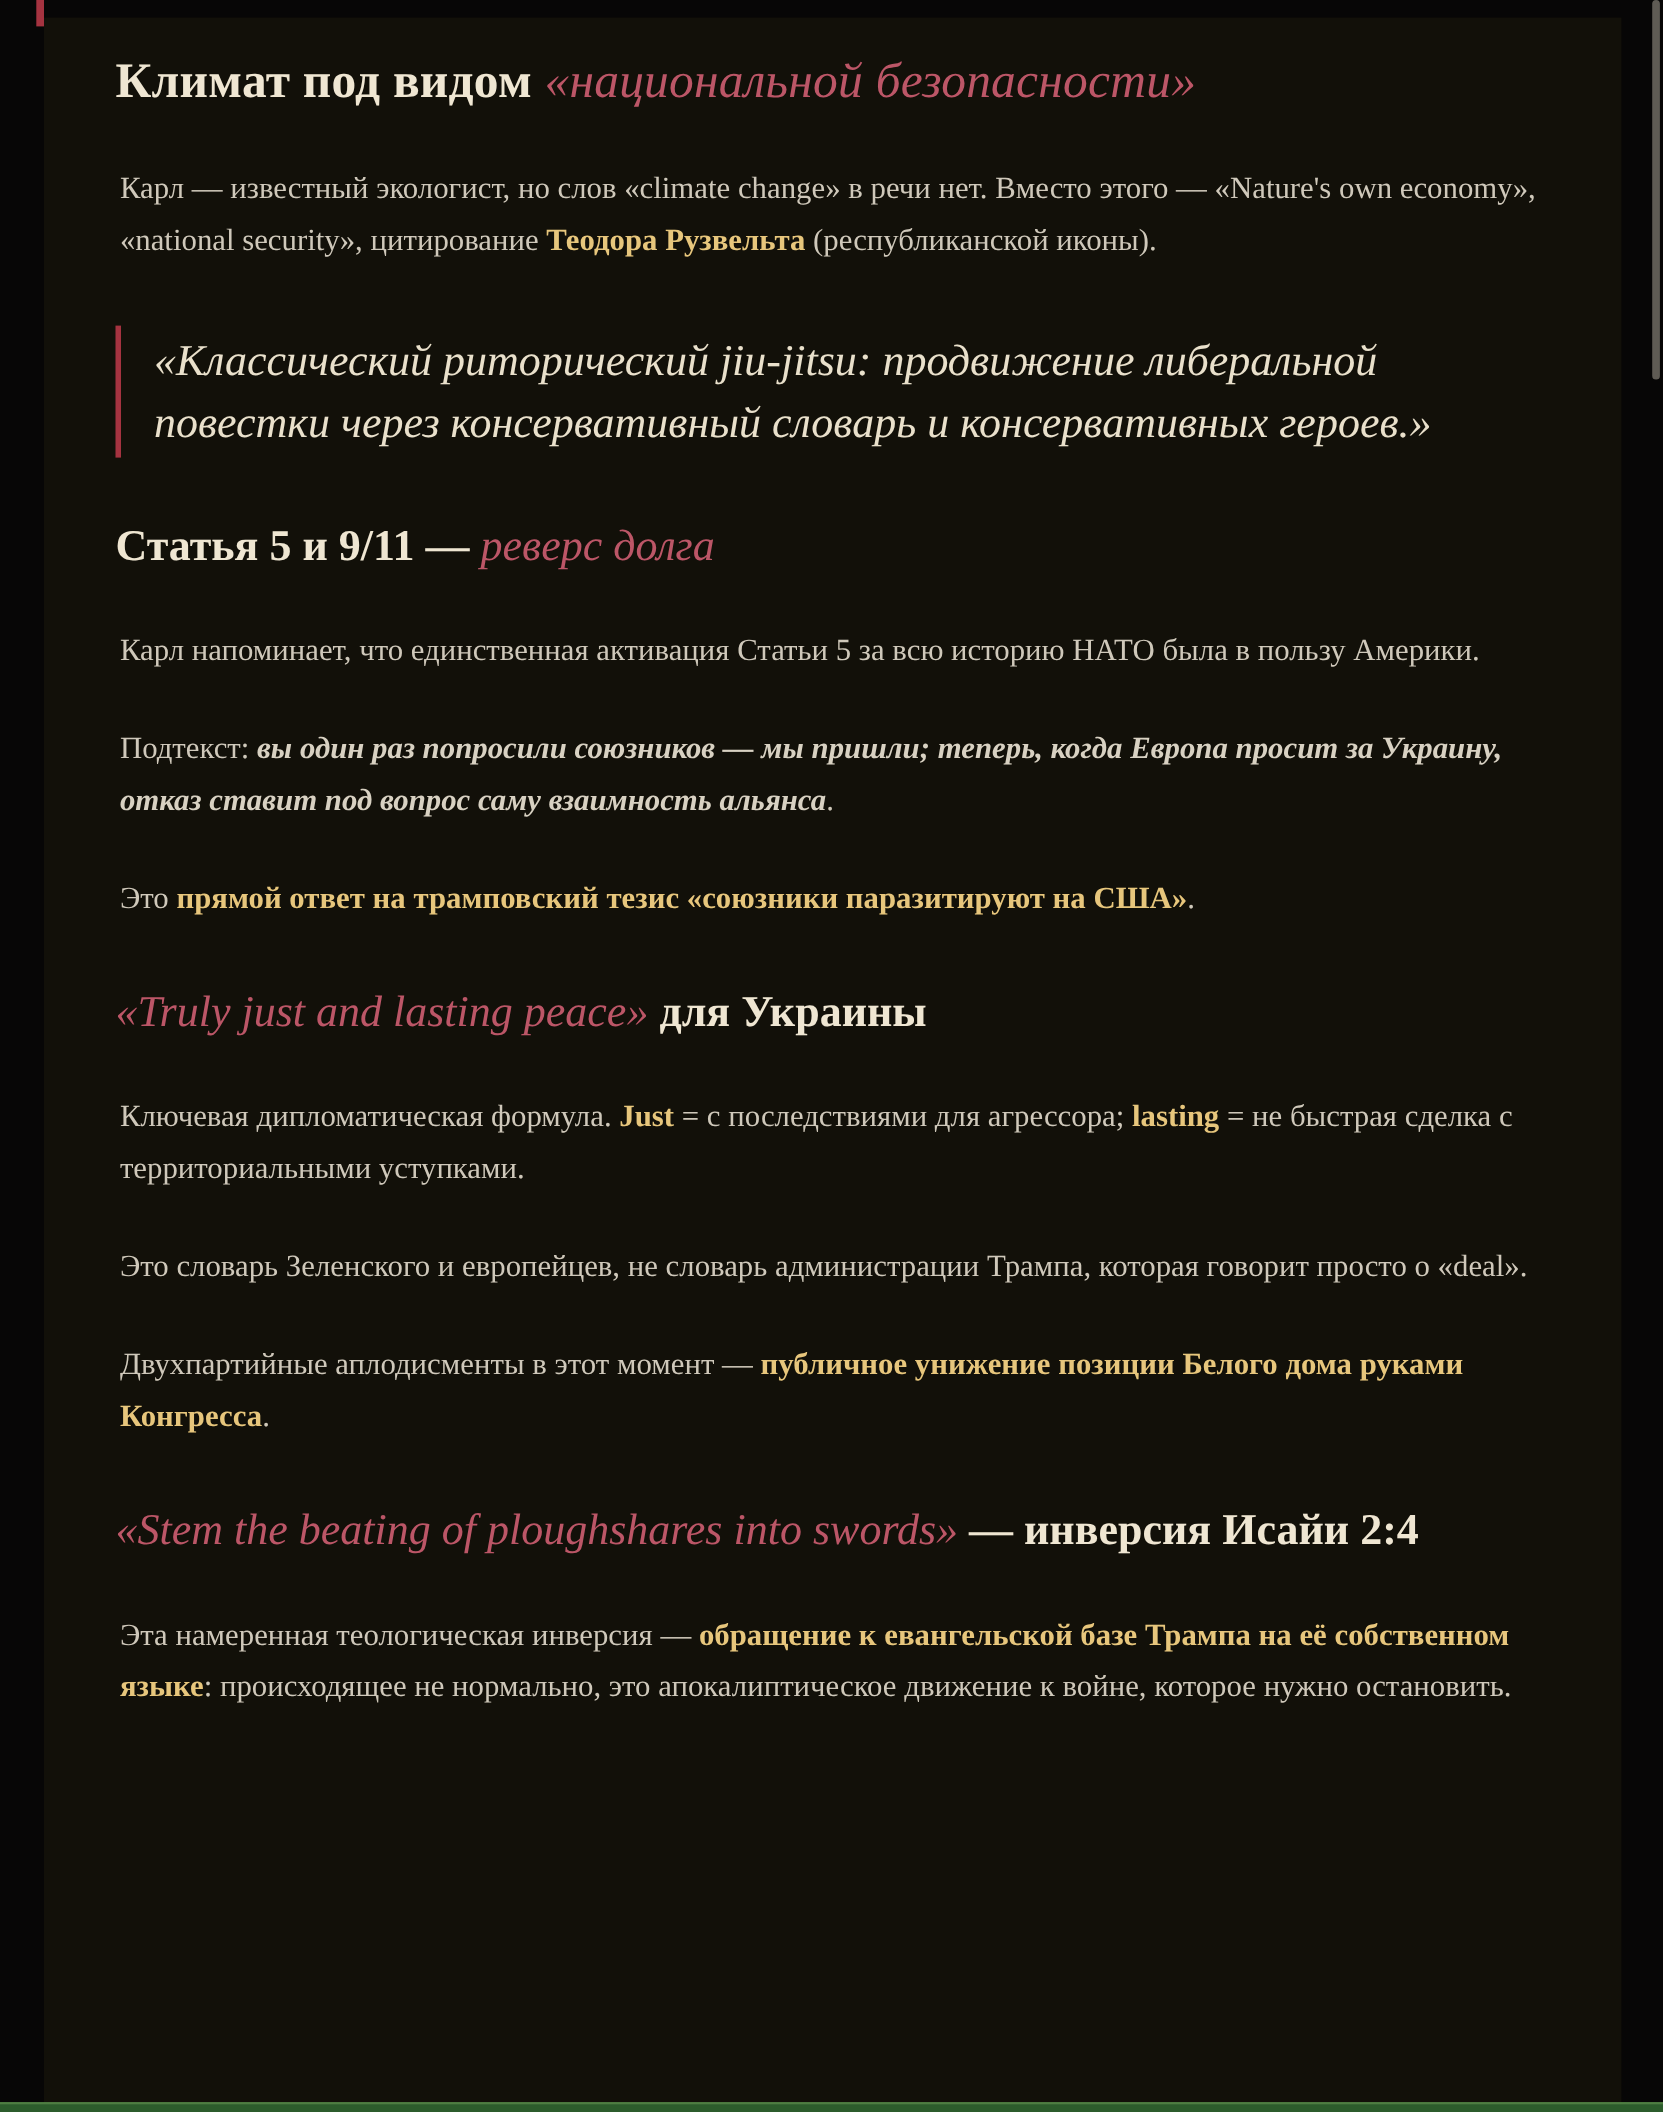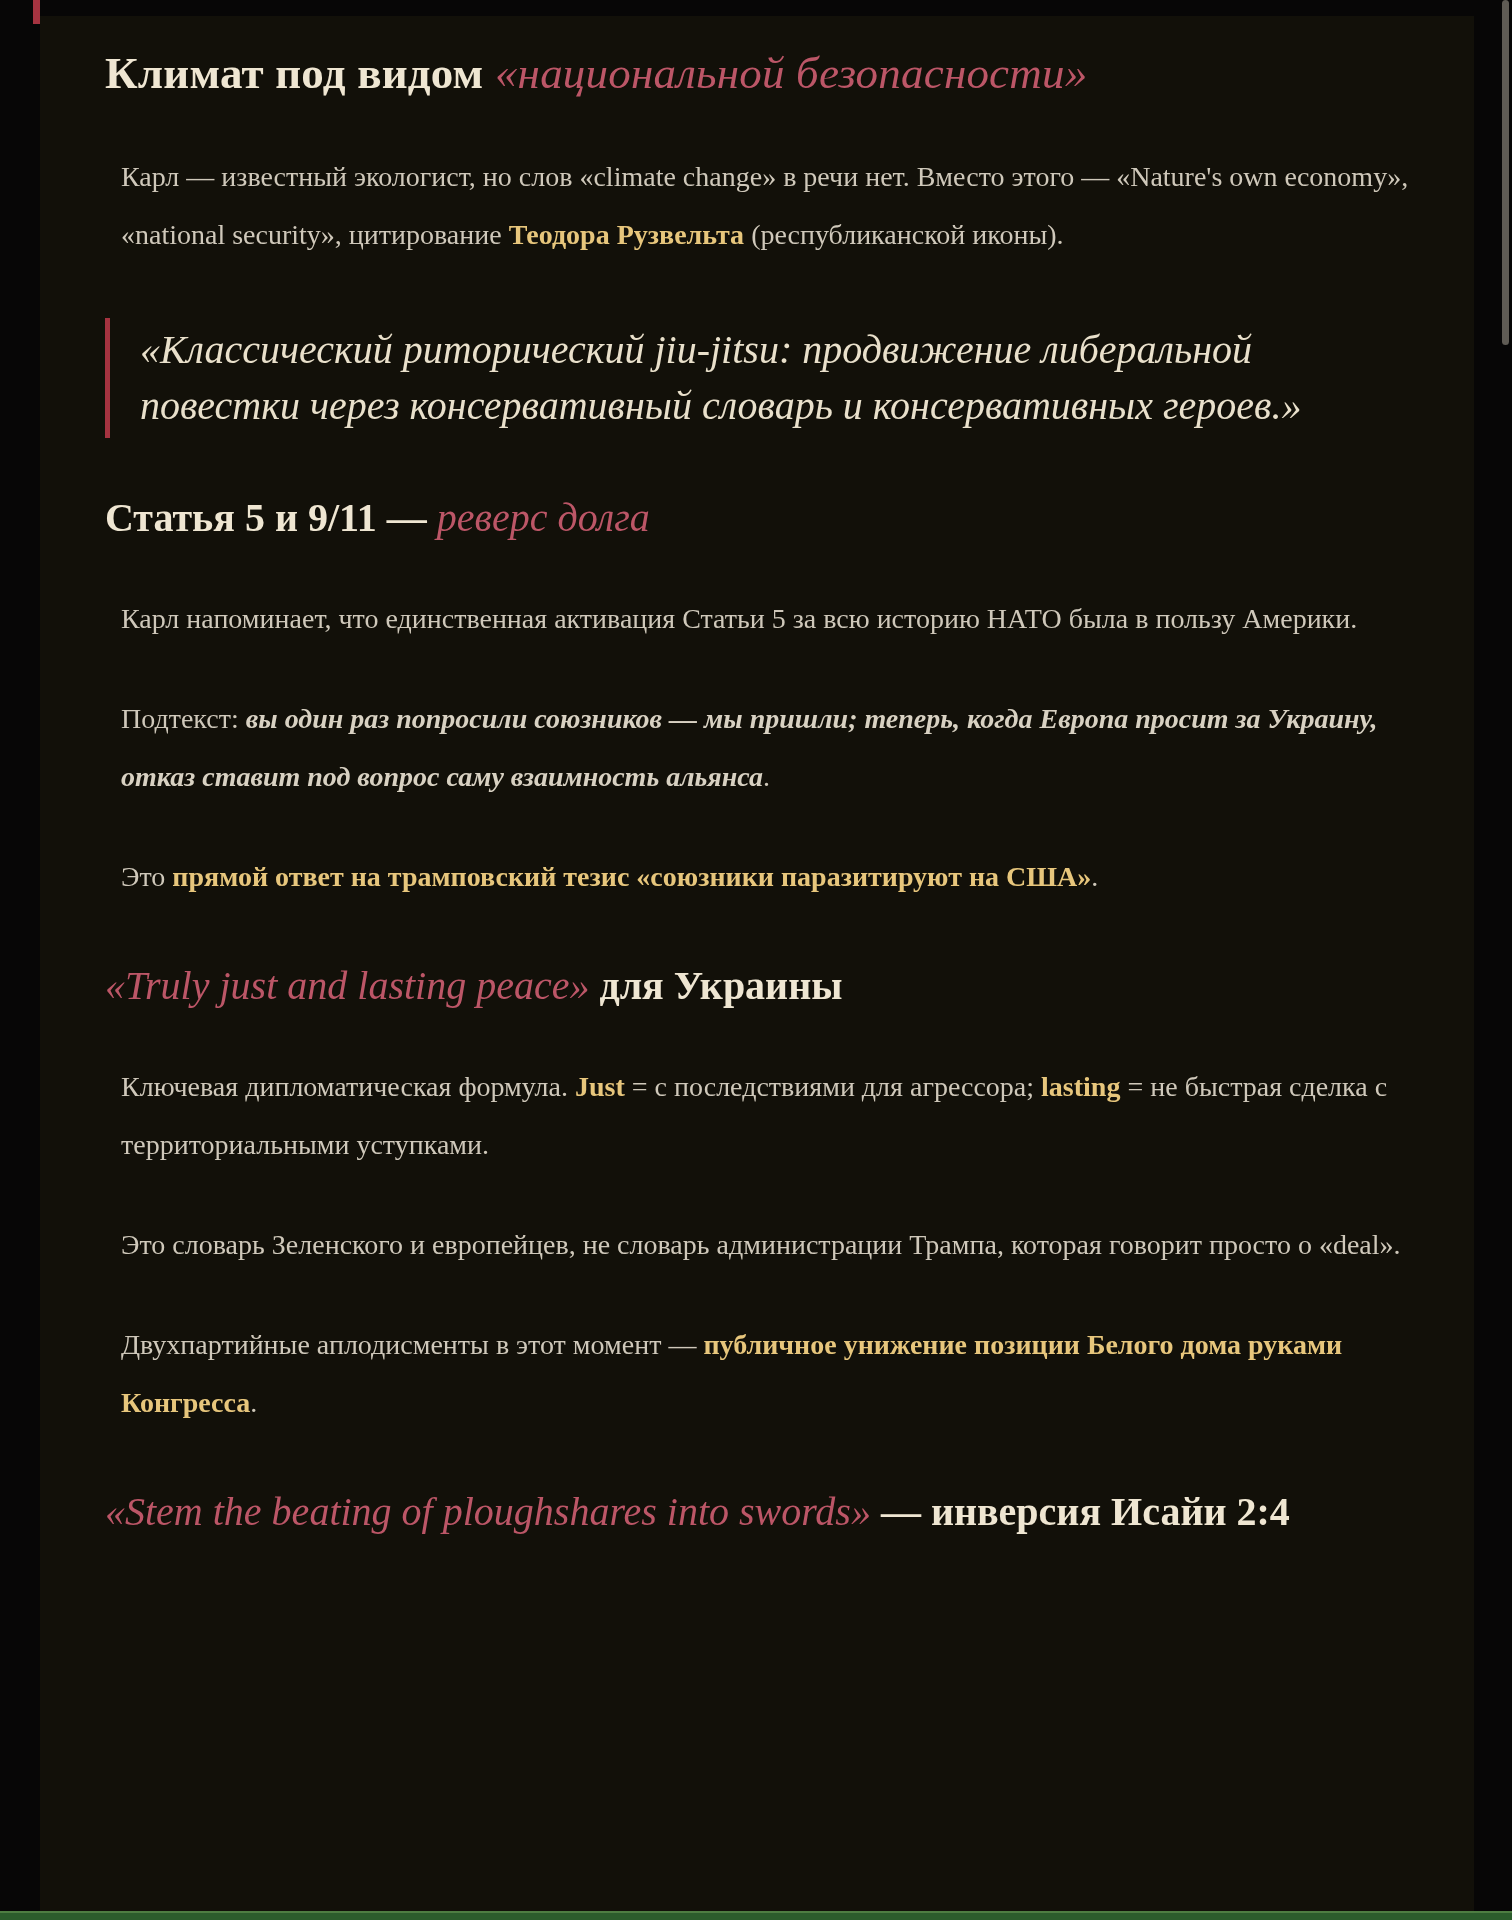--- a/index.html
+++ b/index.html
@@ -42,23 +42,23 @@
     color:var(--heading-color);
     margin:50px 0 42px 0;
   }
   .accent-italic{
     color:var(--accent-pink);
     font-style:italic;
     font-weight:normal;
   }
   h1 .accent-italic{font-weight:normal;}
   p{
-    font-size:28px;line-height:58px;
+    font-size:28px;line-height:47px;
     color:var(--body-color);
-    margin:0 0 42px 16px;
+    margin:0 0 42px 4px;
   }
   .gold{
     color:var(--accent-gold);
     font-weight:bold;
   }
   .em-strong{
     font-style:italic;
     font-weight:bold;
     color:#d8d1c2;
   }
@@ -115,18 +115,19 @@
 
     <p><span>Ключевая дипломатическая формула. </span><span class="gold">Just</span><span> = с последствиями для агрессора; </span><span class="gold">lasting</span><span> = не быстрая сделка с территориальными уступками.</span></p>
 
     <p><span>Это словарь Зеленского и европейцев, не словарь администрации Трампа, которая говорит просто о «deal».</span></p>
 
     <p><span>Двухпартийные аплодисменты в этот момент — </span><span class="gold">публичное унижение позиции Белого дома руками Конгресса</span><span>.</span></p>
 
     <h2><span class="accent-italic">«Stem the beating of ploughshares into swords»</span><span> — инверсия Исайи 2:4</span></h2>
 
 
+    <p><span>Эта намеренная теологическая инверсия — </span><span class="gold">обращение к евангельской базе Трампа на её собственном языке</span><span>: происходящее не нормально, это апокалиптическое движение к войне, которое нужно остановить.</span></p>
 
   </div>
 </div>
 
 <div class="scrollbar-thumb"></div>
 <div class="footer-bar"></div>
 
 </body></html>

